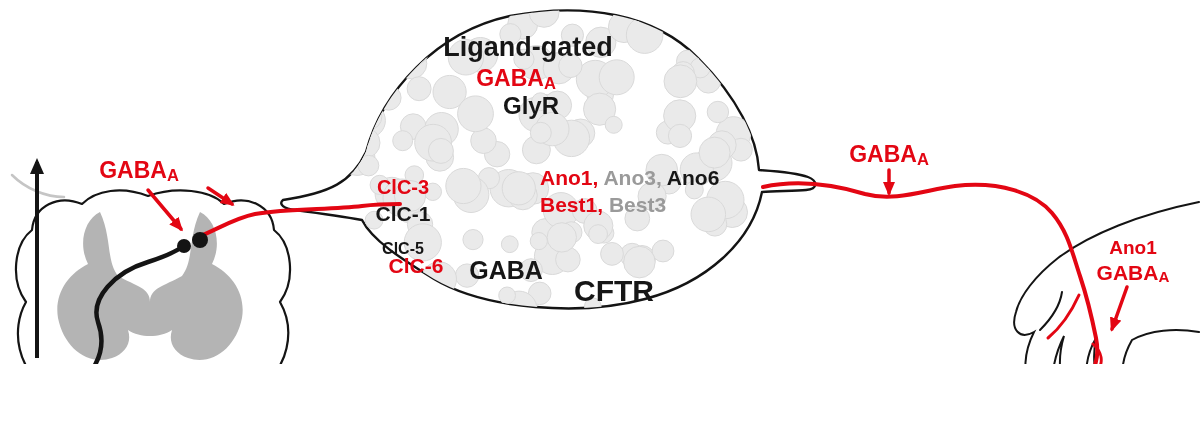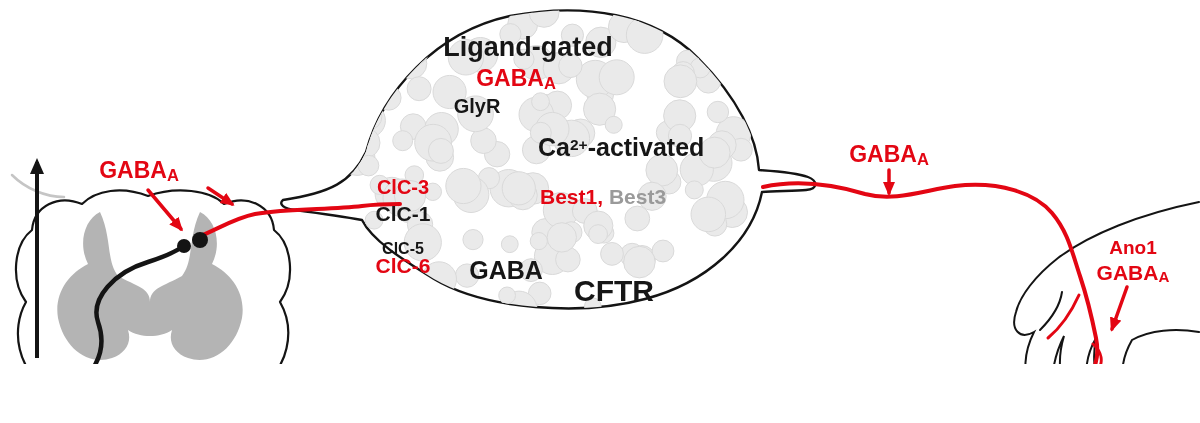--- a/index.html
+++ b/index.html
@@ -255,30 +255,34 @@
     <g>
       <circle class="dot" cx="184" cy="246" r="7"></circle>
       <circle class="dot" cx="200" cy="240" r="8"></circle>
     </g>
   </svg>
 
   <div class="lbl" style="left:528px;top:47px;font-size:27px">Ligand-gated</div>
 
   <div class="lbl red" style="left:516px;top:80px;font-size:23px"><span>GABA</span><span class="sub">A</span></div>
 
-  <div class="lbl" style="left:477px;top:106px;font-size:20px">GlyR</div>
+  <div class="lbl" style="left:531px;top:106px;font-size:24px">GlyR</div>
 
   <div class="lbl red" style="left:403px;top:187px;font-size:20px">ClC-3</div>
   <div class="lbl" style="left:403px;top:213px;font-size:21px">ClC-1</div>
   <div class="lbl" style="left:403px;top:249px;font-size:16px">ClC-5</div>
-  <div class="lbl red" style="left:403px;top:265px;font-size:21px">ClC-6</div>
-
-  <div class="lbl row" style="left:538px;top:147px;font-size:25px"><span>Ca</span><span class="sup">2+</span><span>-activated</span></div>
-
-  <div class="lbl row" style="left:540px;top:196px;font-size:21px">
+  <div class="lbl red" style="left:416px;top:265px;font-size:21px">ClC-6</div>
+
+
+  <div class="lbl row" style="left:540px;top:177px;font-size:21px">
+    <span class="red">Ano1,</span>
+    <span class="gray">Ano3,</span>
+    <span>Ano6</span>
+  </div>
+  <div class="lbl row" style="left:540px;top:204px;font-size:21px">
     <span class="red">Best1,</span>
     <span class="gray">Best3</span>
   </div>
 
   <div class="lbl" style="left:506px;top:270px;font-size:25px">GABA</div>
   <div class="lbl" style="left:614px;top:291px;font-size:30px">CFTR</div>
 
   <div class="lbl red" style="left:139px;top:172px;font-size:23px"><span>GABA</span><span class="sub">A</span></div>
 
   <div class="lbl red" style="left:889px;top:156px;font-size:23px"><span>GABA</span><span class="sub">A</span></div>

